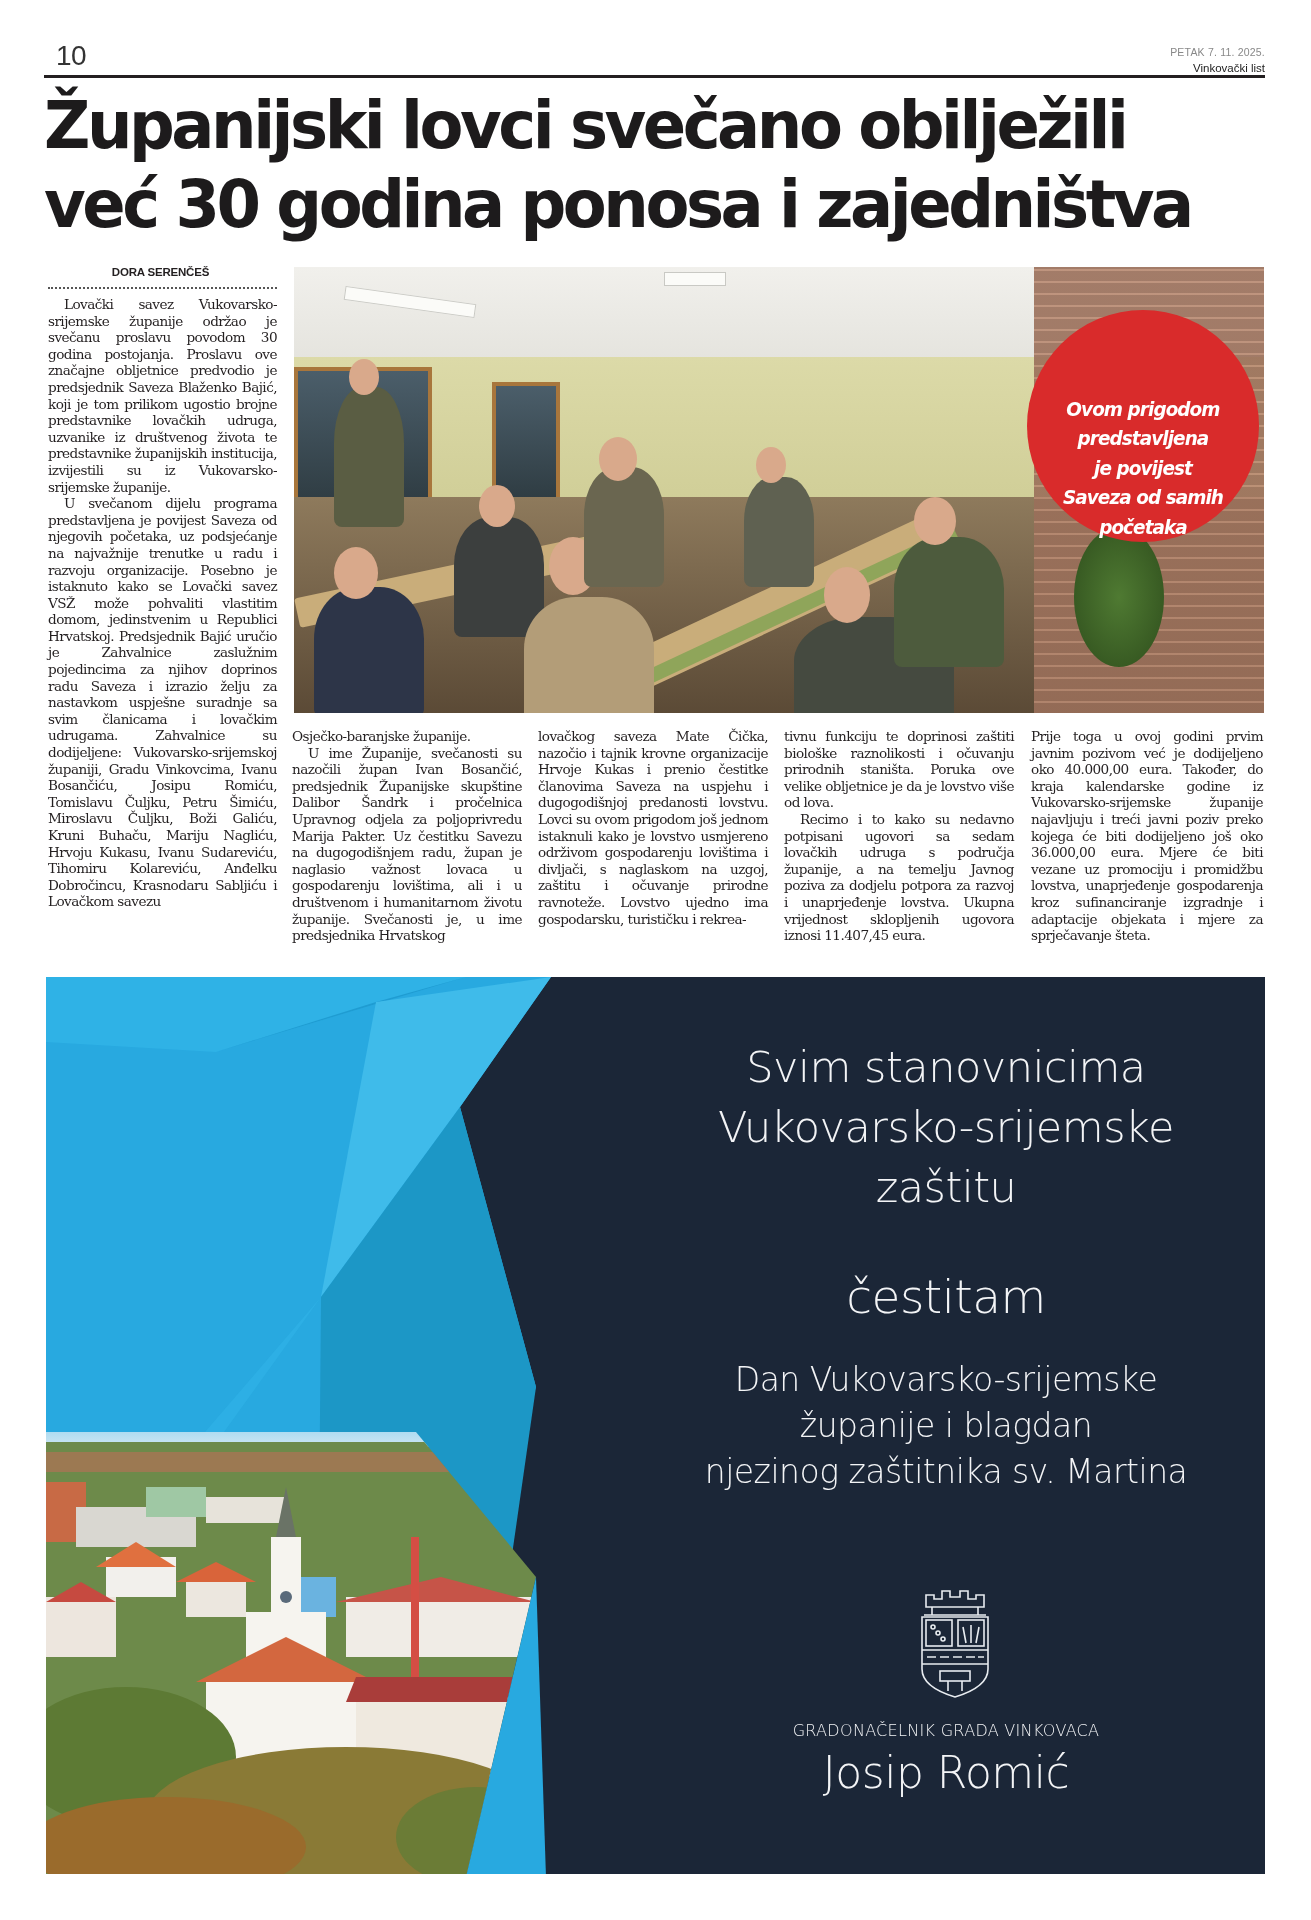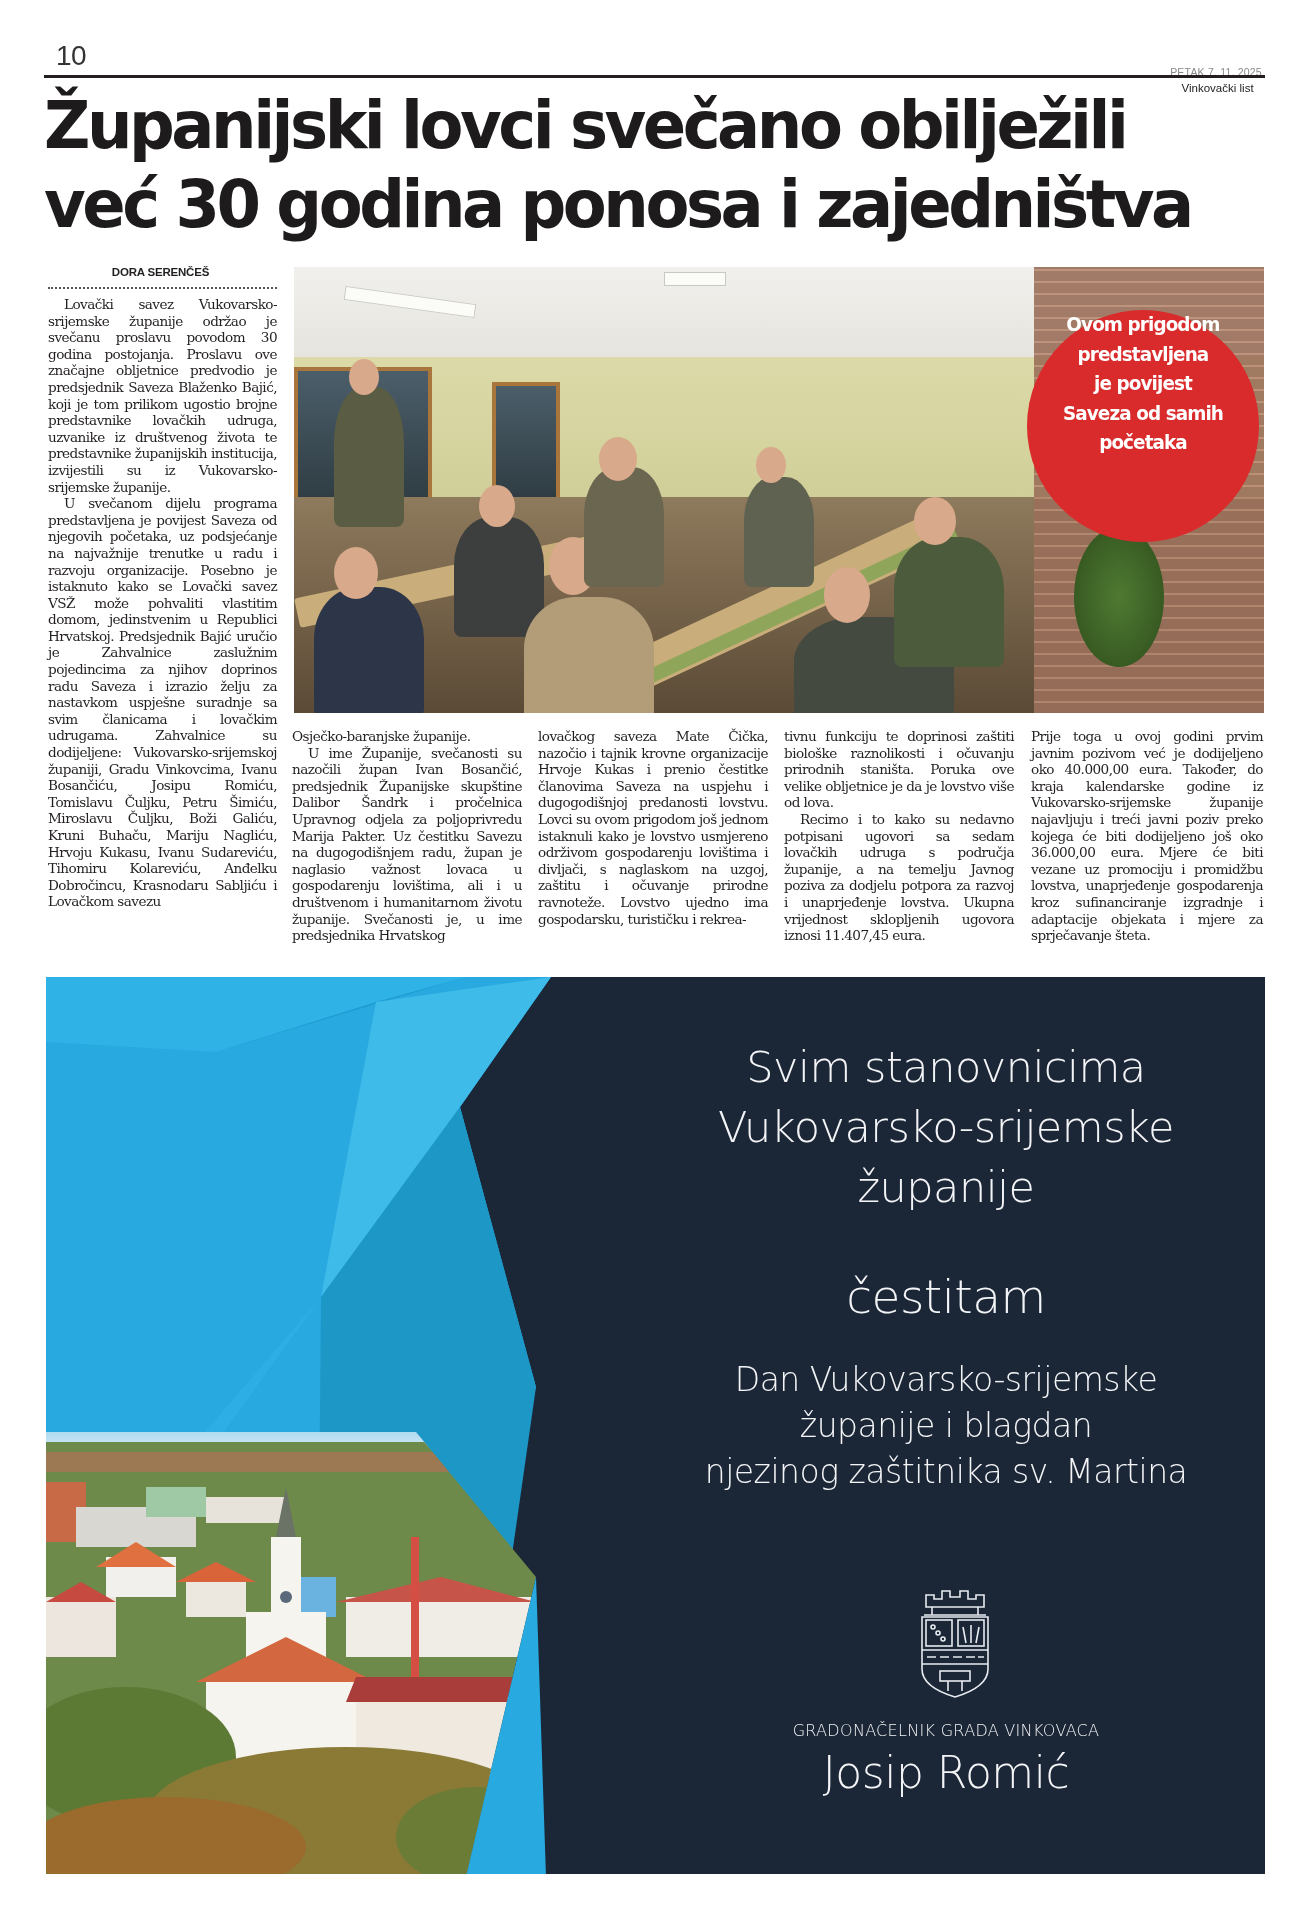--- a/index.html
+++ b/index.html
@@ -1,20 +1,20 @@
 <!DOCTYPE html>
 <html><head>
 <meta charset="utf-8">
 <style>
   html, body { margin: 0; padding: 0; background: #ffffff; }
   body { width: 1311px; height: 1920px; position: relative; overflow: hidden; font-family: "DejaVu Serif", serif; color: #231f20; }
 
   
   .page-num { position: absolute; left: 56px; top: 40px; font-family: "Liberation Sans", sans-serif; font-size: 28px; font-weight: 300; color: #333; letter-spacing: -0.5px; }
-  .dateline { position: absolute; right: 46px; top: 45px; text-align: center; font-family: "Liberation Sans", sans-serif; line-height: 14px; margin-top: 20px; }
+  .dateline { position: absolute; right: 46px; top: 45px; text-align: right; font-family: "Liberation Sans", sans-serif; line-height: 14px; }
   .dateline .date { font-size: 10.5px; color: #888; display: block; letter-spacing: 0.2px; }
   .dateline .paper { font-size: 11.5px; color: #222; display: block; margin-top: 2px; }
   .header-rule { position: absolute; left: 44px; right: 46px; top: 75px; height: 3px; background: #231f20; }
 
   
   .headline { position: absolute; left: 44px; top: 86px; width: 1225px; font-family: "DejaVu Sans", sans-serif; font-weight: bold; font-size: 66px; line-height: 79px; letter-spacing: -3.6px; color: #1d1b1c; transform: scaleX(0.97); transform-origin: left top; white-space: nowrap; }
 
   
   .byline { position: absolute; left: 44px; top: 266px; width: 233px; text-align: center; font-family: "Liberation Sans", sans-serif; font-weight: bold; font-size: 11.5px; color: #231f20; letter-spacing: -0.2px; }
   .byline-rule { position: absolute; left: 48px; top: 287px; width: 229px; border-top: 2px dotted #555; }
@@ -37,21 +37,21 @@
   .photo .floor { position: absolute; left: 0; top: 230px; right: 0; bottom: 0; background: linear-gradient(#8e7a5c, #5b4a36); }
   .photo .table { position: absolute; background: #c9ad7a; border-radius: 3px; }
   .photo .runner { position: absolute; background: #8fa55a; }
   .photo .lamp { position: absolute; height: 12px; background: #fbfbf8; border: 1px solid #c9c9c4; }
   .photo .person { position: absolute; border-radius: 40% 40% 8px 8px; }
   .photo .head { position: absolute; border-radius: 50%; background: #d9a98b; }
   .photo .brick { position: absolute; right: 0; top: 0; width: 230px; height: 446px; background: repeating-linear-gradient(0deg, #9a6f5a 0 10px, #b98a72 10px 12px); opacity: 0.9; }
   .photo .plant { position: absolute; border-radius: 50%; background: radial-gradient(#4f7a32, #2e4d1c); }
 
   
-  .callout { position: absolute; left: 1027px; top: 310px; width: 232px; height: 232px; border-radius: 50%; background: #d92b2b; color: #fff; display: flex; align-items: flex-start; justify-content: center; text-align: center; }
+  .callout { position: absolute; left: 1027px; top: 310px; width: 232px; height: 232px; border-radius: 50%; background: #d92b2b; color: #fff; display: flex; align-items: flex-end; justify-content: center; text-align: center; font-style: italic; }
   .callout span { font-family: "DejaVu Sans", sans-serif; font-weight: bold; font-size: 20px; line-height: 29.5px; letter-spacing: -1px; display: block; transform: scaleX(0.92); }
 
   
   .ad { position: absolute; left: 46px; top: 977px; width: 1219px; height: 897px; overflow: hidden; background: #0c4a6e; }
   .ad svg.bg { position: absolute; left: 0; top: 0; }
   .ad .ad-text { position: absolute; left: 600px; width: 600px; text-align: center; color: #f3f4f6; font-family: "DejaVu Sans", sans-serif; font-weight: 300; letter-spacing: -0.5px; }
   .ad .greeting { top: 60px; font-size: 43px; line-height: 60px; }
   .ad .congrats { top: 290px; font-size: 47px; line-height: 60px; }
   .ad .occasion { top: 380px; font-size: 33px; line-height: 46px; }
   .ad .title-line { top: 744px; font-size: 16px; letter-spacing: 0.3px; }
@@ -186,21 +186,21 @@
       <ellipse cx="120" cy="870" rx="140" ry="50" fill="#9a6b2c"></ellipse>
       <ellipse cx="430" cy="860" rx="80" ry="50" fill="#6b7c36"></ellipse>
       <rect x="365" y="560" width="8" height="140" fill="#d44e44"></rect>
     </g>
     <polygon points="420,900 490,600 500,900" fill="#28a9e0"></polygon>
   </svg>
 
   <div class="ad-text greeting">
     <div>Svim stanovnicima</div>
     <div>Vukovarsko-srijemske</div>
-    <div>županije</div>
+    <div>zaštitu</div>
   </div>
   <div class="ad-text congrats">čestitam</div>
   <div class="ad-text occasion">
     <div>Dan Vukovarsko-srijemske</div>
     <div>županije i blagdan</div>
     <div>njezinog zaštitnika sv. Martina</div>
   </div>
 
   <svg class="crest" viewBox="0 0 74 112" fill="none" stroke="#e8ecf0" stroke-width="1.6">
     <path d="M8 20 L8 8 L16 8 L16 12 L24 12 L24 4 L32 4 L32 10 L42 10 L42 4 L50 4 L50 12 L58 12 L58 8 L66 8 L66 20 Z"></path>

